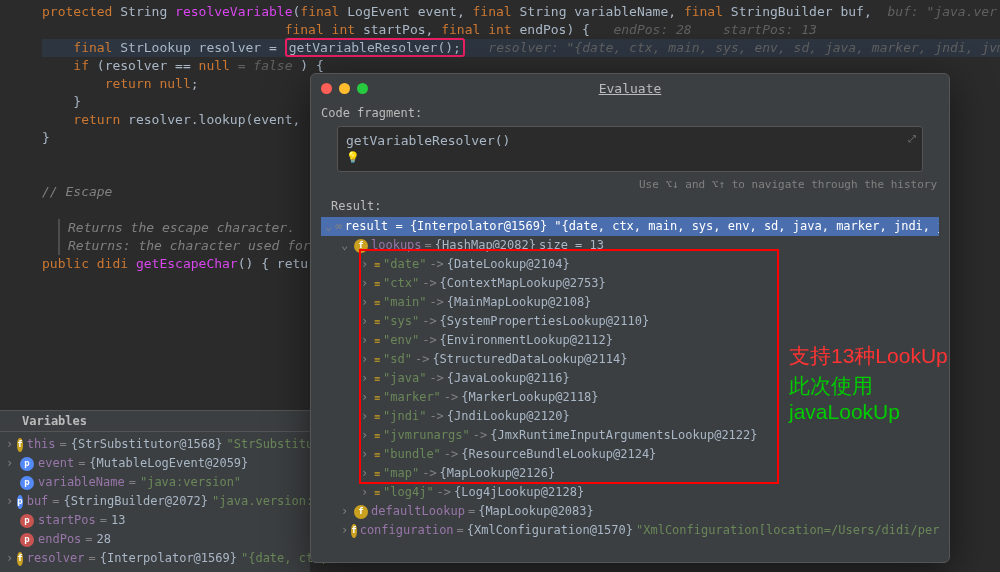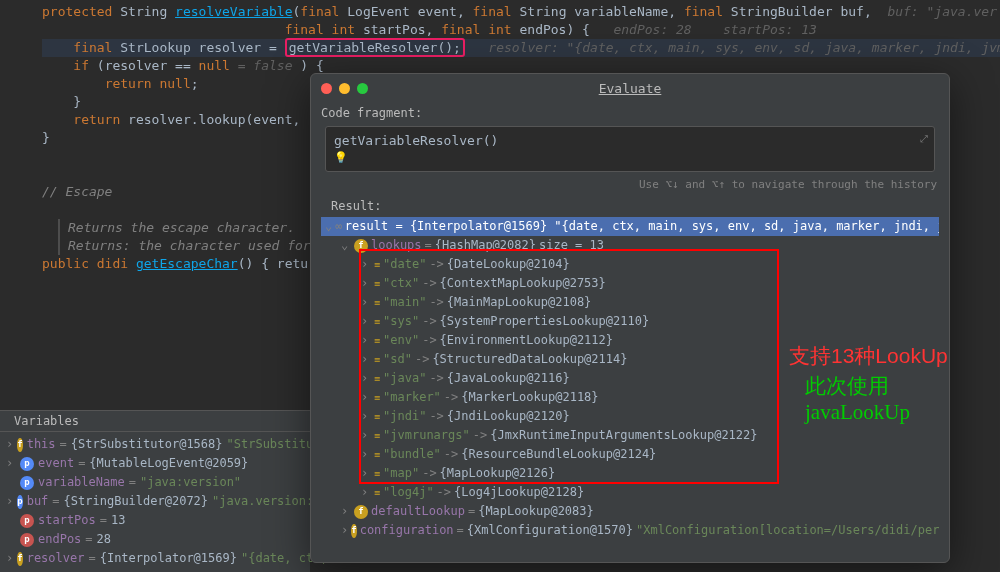--- a/index.html
+++ b/index.html
@@ -14,21 +14,21 @@
       position: relative;
     }
     .code-editor {
       padding: 3px 0 0 42px;
       line-height: 18px;
       background: #2b2b2b;
     }
     .code-line { white-space: pre; }
     .kw-modifier { color: #cc7832; }
     .kw-type { color: #a9b7c6; }
-    .method-name { color: #0ea5e9; text-decoration: underline; }
+    .method-name { color: #d946ef; }
     .kw-final { color: #cc7832; }
     .comment { color: #808080; font-style: italic; }
     .null-lit { color: #cc7832; }
     .hint { color: #606060; font-style: italic; }
     .highlighted-call {
       border: 2px solid #e91e63;
       padding: 0 2px;
       border-radius: 3px;
     }
     .active-line { background: rgba(50, 70, 100, 0.4); display: inline-block; width: 100%; }
@@ -37,24 +37,25 @@
     .variables-panel {
       position: absolute;
       top: 410px;
       left: 0;
       width: 310px;
       height: 162px;
       background: #3c3f41;
       border-top: 1px solid #555;
     }
     .variables-header {
-      padding: 3px 14px;
+      padding: 3px 22px;
       font-size: 12px;
       color: #bbbbbb;
       border-bottom: 1px solid #555;
+      font-weight: bold;
     }
     .var-tree { padding: 3px 0; }
     .var-row {
       padding: 1px 6px;
       line-height: 17px;
       white-space: nowrap;
       font-size: 12px;
       display: flex;
       align-items: center;
       gap: 4px;
@@ -102,21 +103,21 @@
     .dialog-title {
       position: absolute;
       left: 0; right: 0;
       text-align: center;
       color: #bbbbbb;
       font-size: 13px;
       text-decoration: underline;
     }
     .fragment-label { padding: 4px 10px; color: #bbbbbb; font-size: 12px; }
     .fragment-input {
-      margin: 2px 14px;
+      margin: 2px 26px;
       background: #2b2b2b;
       border: 1px solid #555;
       border-radius: 3px;
       padding: 6px 8px;
       height: 46px;
       position: relative;
     }
     .fragment-code { color: #a9b7c6; }
     .bulb { position: absolute; left: 8px; top: 24px; color: #f2c55c; font-size: 11px; }
     .expand-icon { position: absolute; right: 6px; top: 6px; color: #808080; font-size: 10px; }
@@ -378,14 +379,14 @@
       <span class="chevron">›</span>
       <span class="field-icon icon-f">f</span>
       <span class="var-name">configuration</span>
       <span class="var-eq"> = </span>
       <span class="val-obj">{XmlConfiguration@1570}</span>
       <span class="var-str"> "XmlConfiguration[location=/Users/didi/personal-pr</span>
     </div>
   </div>
   <div class="red-box" style="top:175px; left:48px; width:420px; height:235px;"></div>
   <div class="annotation anno-red" style="top:268px; left:478px;">支持13种LookUp</div>
-  <div class="annotation anno-green" style="top:298px; left:494px;font-family:Liberation Serif, serif;">此次使用javaLookUp</div>
+  <div class="annotation anno-green" style="top:298px; left:478px;">此次使用javaLookUp</div>
 </div>
 
 </body></html>

